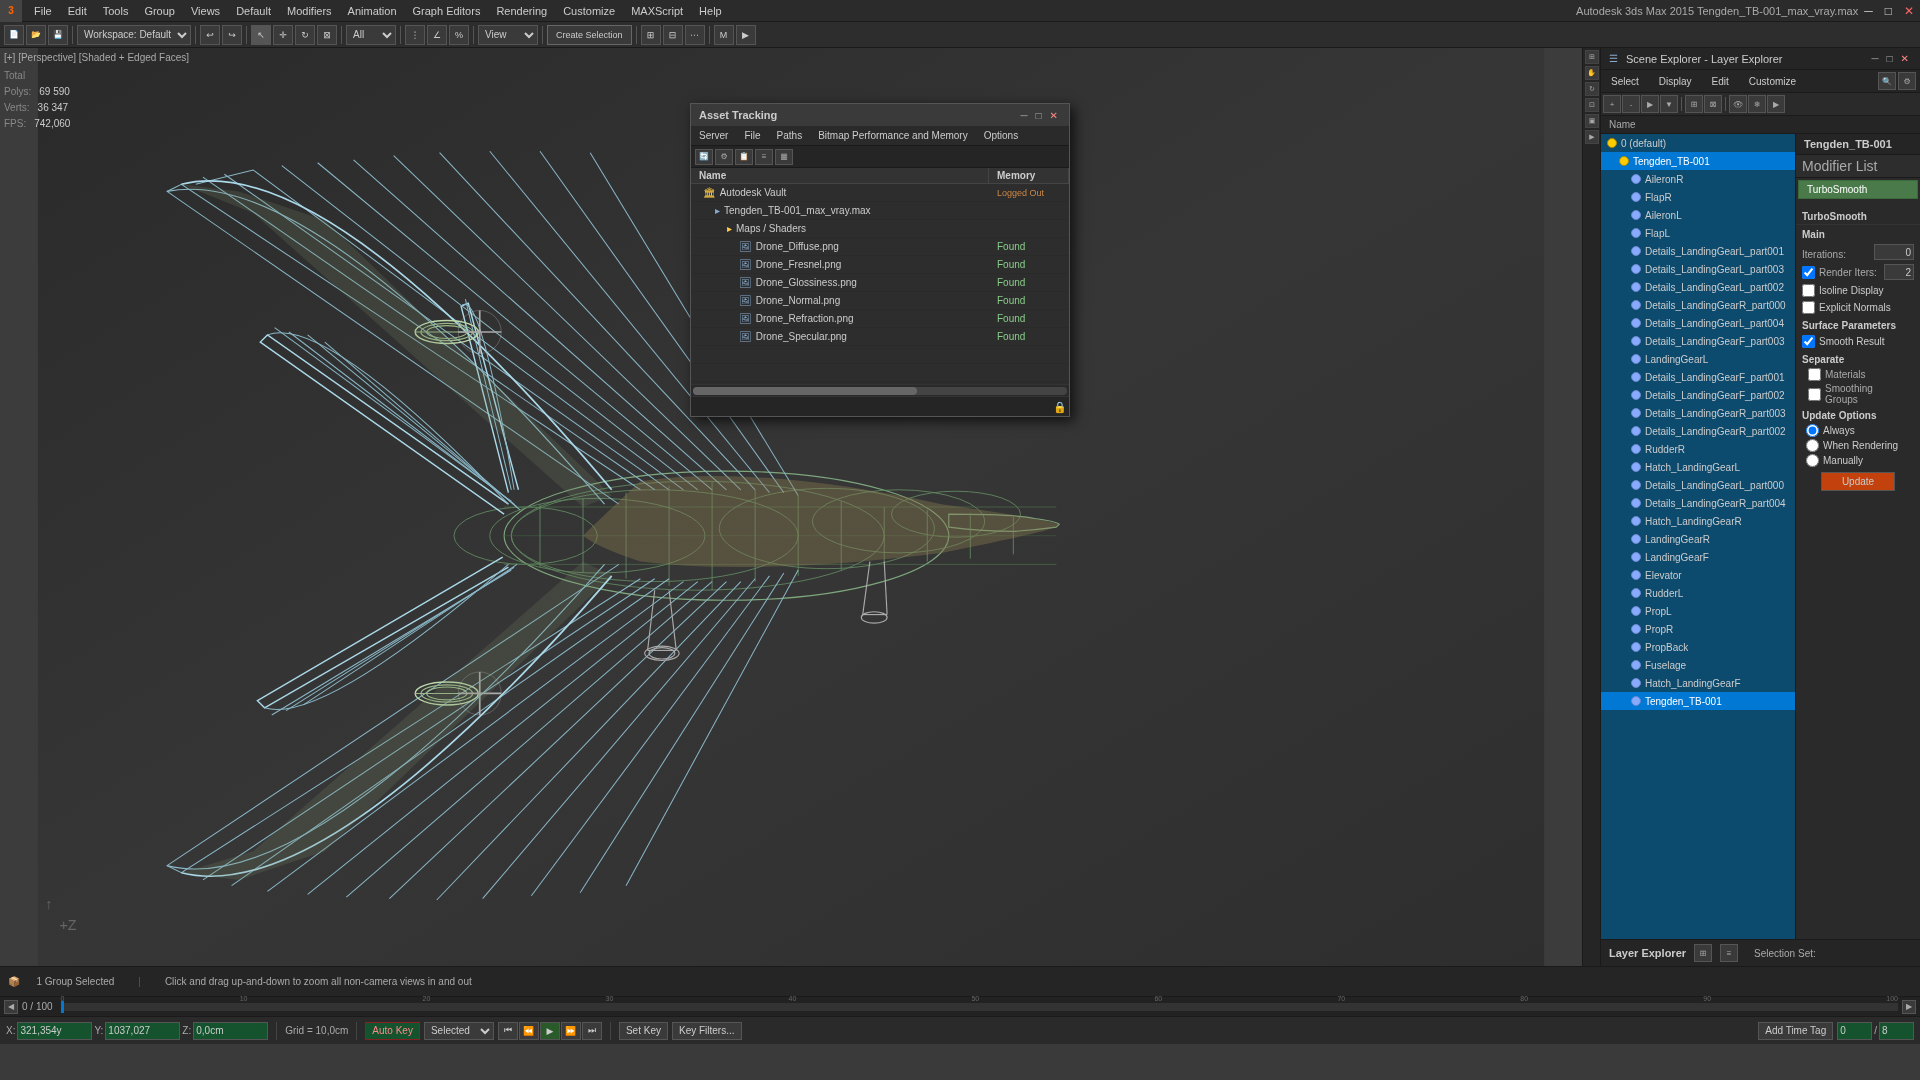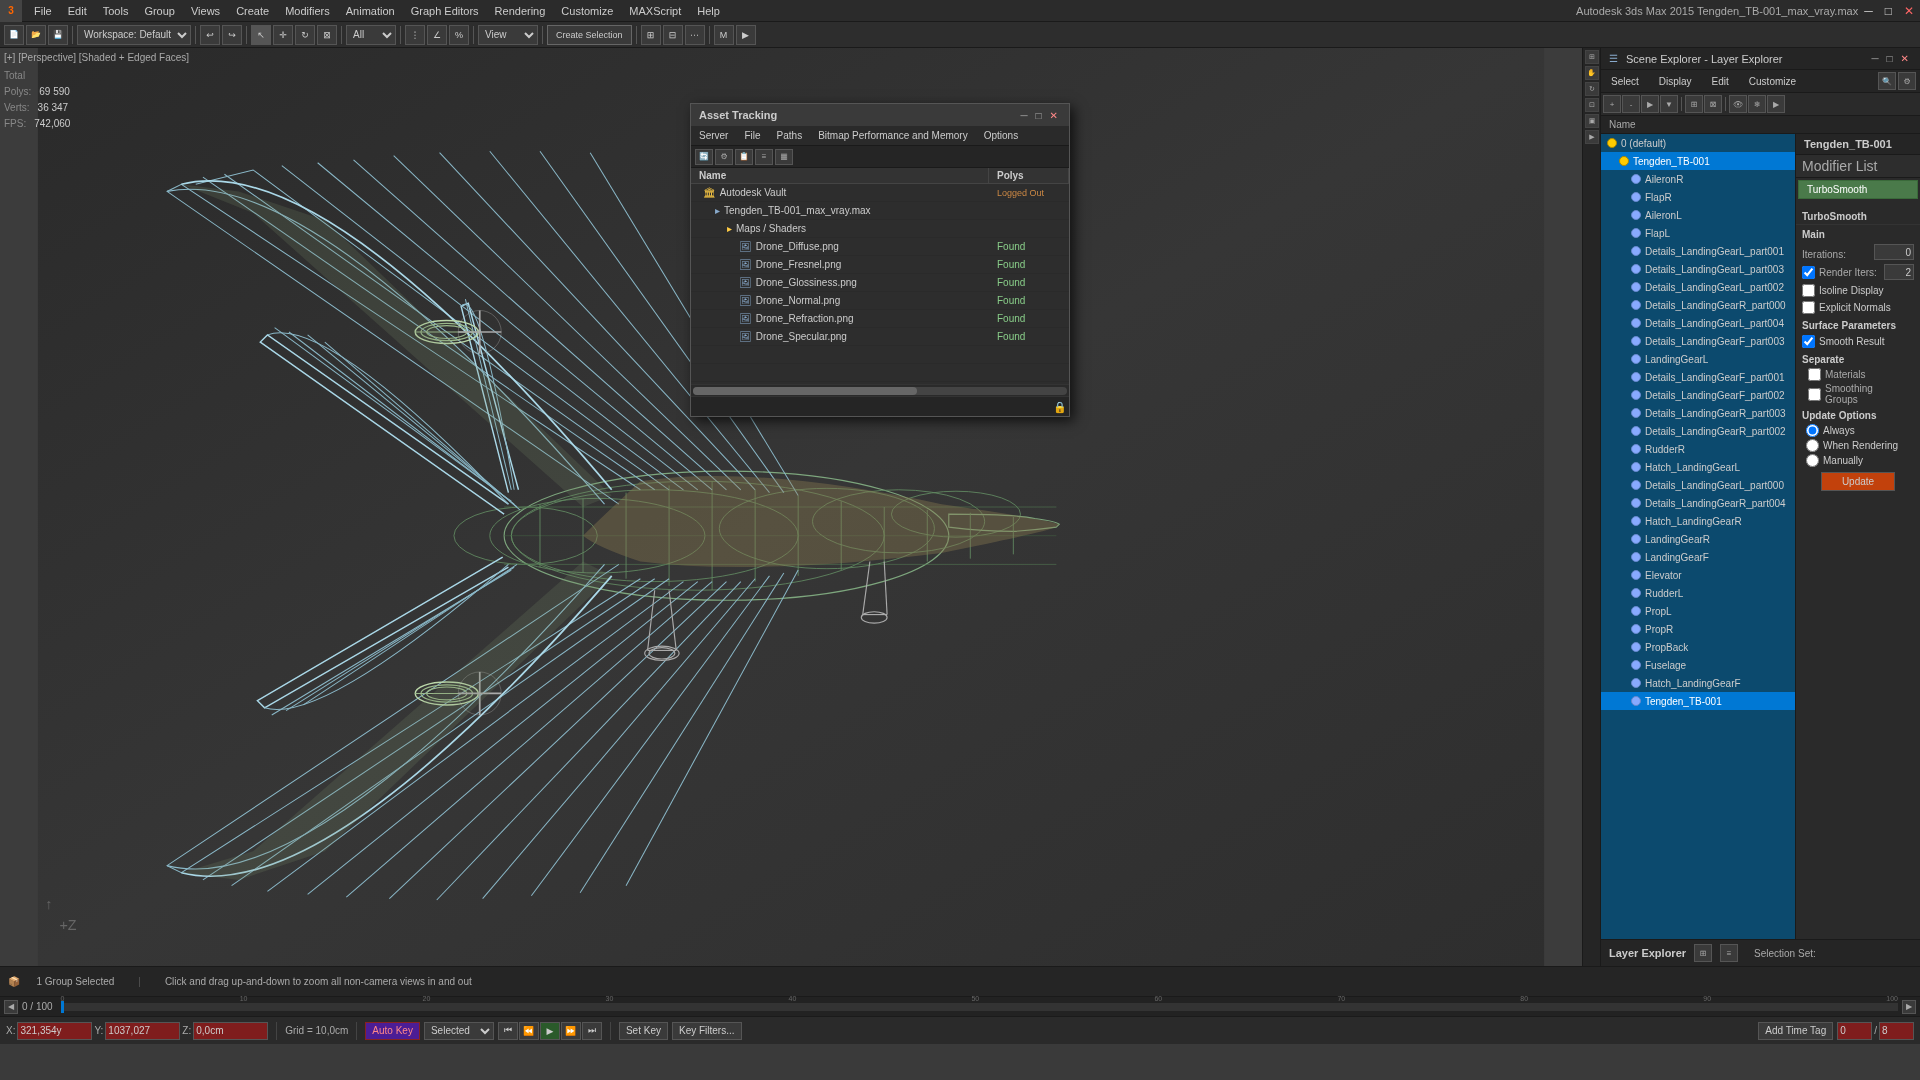--- a/index.html
+++ b/index.html
@@ -76,21 +76,21 @@
     .radio-row { display: flex; align-items: center; padding: 1px 10px; font-size: 10px; color: #ccc; }
     .radio-row input { margin-right: 4px; }
     .update-btn { background: #c2410c; border: 1px solid #555; color: #ccc; padding: 3px 20px; margin: 4px auto; display: block; cursor: pointer; font-size: 10px; }
     .sub-checkbox-row { display: flex; align-items: center; padding: 1px 12px; font-size: 10px; color: #aaa; }
 
     
     #bottom-status { background: #252525; height: 30px; display: flex; align-items: center; padding: 0 8px; border-top: 1px solid #1a1a1a; font-size: 10px; color: #aaa; gap: 16px; }
 
     
     #bottom-bar { background: #2a2a2a; height: 28px; display: flex; align-items: center; gap: 4px; padding: 0 6px; border-top: 1px solid #1a1a1a; }
-    .coord-field { background: #7f1d1d; border: 1px solid #555; color: #ccc; width: 75px; height: 18px; font-size: 10px; padding: 0 2px; }
+    .coord-field { background: #14532d; border: 1px solid #555; color: #ccc; width: 75px; height: 18px; font-size: 10px; padding: 0 2px; }
     .coord-label { color: #aaa; font-size: 10px; }
     .bottom-btn { background: #3a3a3a; border: 1px solid #555; color: #ccc; height: 18px; padding: 0 6px; cursor: pointer; font-size: 10px; }
 
     
     #asset-dialog { position: absolute; top: 55px; left: 690px; width: 380px; background: #2d2d2d; border: 1px solid #555; box-shadow: 4px 4px 12px rgba(0,0,0,0.7); z-index: 100; }
     #asset-dialog-header { background: #3a3a3a; height: 22px; display: flex; align-items: center; padding: 0 8px; justify-content: space-between; cursor: move; }
     #asset-dialog-title { font-size: 11px; color: #ccc; font-weight: bold; }
     #asset-menu-bar { background: #2a2a2a; height: 20px; display: flex; align-items: center; border-bottom: 1px solid #1a1a1a; }
     .asset-menu-item { padding: 0 8px; height: 20px; display: flex; align-items: center; color: #ccc; cursor: pointer; font-size: 10px; }
     #asset-toolbar { background: #252525; height: 22px; display: flex; align-items: center; padding: 0 4px; gap: 2px; border-bottom: 1px solid #1a1a1a; }
@@ -141,21 +141,21 @@
 </head>
 <body>
 
 <div id="menu-bar">
   <div class="app-icon">3</div>
   <div class="menu-item">File</div>
   <div class="menu-item">Edit</div>
   <div class="menu-item">Tools</div>
   <div class="menu-item">Group</div>
   <div class="menu-item">Views</div>
-  <div class="menu-item">Create</div>
+  <div class="menu-item">Default</div>
   <div class="menu-item">Modifiers</div>
   <div class="menu-item">Animation</div>
   <div class="menu-item">Graph Editors</div>
   <div class="menu-item">Rendering</div>
   <div class="menu-item">Customize</div>
   <div class="menu-item">MAXScript</div>
   <div class="menu-item">Help</div>
   <div id="title-bar">Autodesk 3ds Max 2015  Tengden_TB-001_max_vray.max</div>
 
   <div class="menu-item" style="padding: 0 6px; font-size: 12px;">─</div>
@@ -393,21 +393,21 @@
       </div>
       <div id="asset-toolbar">
         <div class="asset-tb-btn">🔄</div>
         <div class="asset-tb-btn">⚙</div>
         <div class="asset-tb-btn">📋</div>
         <div class="asset-tb-btn">≡</div>
         <div class="asset-tb-btn">▦</div>
       </div>
       <div id="asset-table-header">
         <div class="asset-col-header asset-col-name">Name</div>
-        <div class="asset-col-header asset-col-status">Polys</div>
+        <div class="asset-col-header asset-col-status">Memory</div>
       </div>
 
       <div id="asset-rows" style="background:#2d2d2d; max-height:200px; overflow-y:auto;">
         <div class="asset-row">
           <div class="asset-cell asset-cell-name">
             <span style="padding-left:4px; color:#ffcc44;">🏛</span>
             <span>Autodesk Vault</span>
           </div>
           <div class="asset-cell asset-cell-status status-loggedout">Logged Out</div>
         </div>
@@ -904,21 +904,21 @@
     <span class="coord-label">Z:</span>
     <input class="coord-field" type="text" value="0,0cm" style="">
   </div>
 
   <div style="width:1px;background:#444;height:18px;margin:0 4px;"></div>
 
   <span style="color:#aaa;font-size:10px;">Grid = 10,0cm</span>
 
   <div style="width:1px;background:#444;height:18px;margin:0 4px;"></div>
 
-  <button class="bottom-btn" style="background:#4c1d95;border-color:#882222;color:#ff8888;">Auto Key</button>
+  <button class="bottom-btn" style="background:#14532d;border-color:#882222;color:#ff8888;">Auto Key</button>
 
   <select class="toolbar-select" style="width:70px;height:18px;">
     <option>Selected</option>
   </select>
 
   <div style="display:flex;gap:1px;">
     <div class="toolbar-btn" style="height:18px;width:18px;font-size:9px;">⏮</div>
     <div class="toolbar-btn" style="height:18px;width:18px;font-size:9px;">⏪</div>
     <div class="toolbar-btn" style="height:18px;width:18px;font-size:9px;background:#2a5a2a;">▶</div>
     <div class="toolbar-btn" style="height:18px;width:18px;font-size:9px;">⏩</div>

